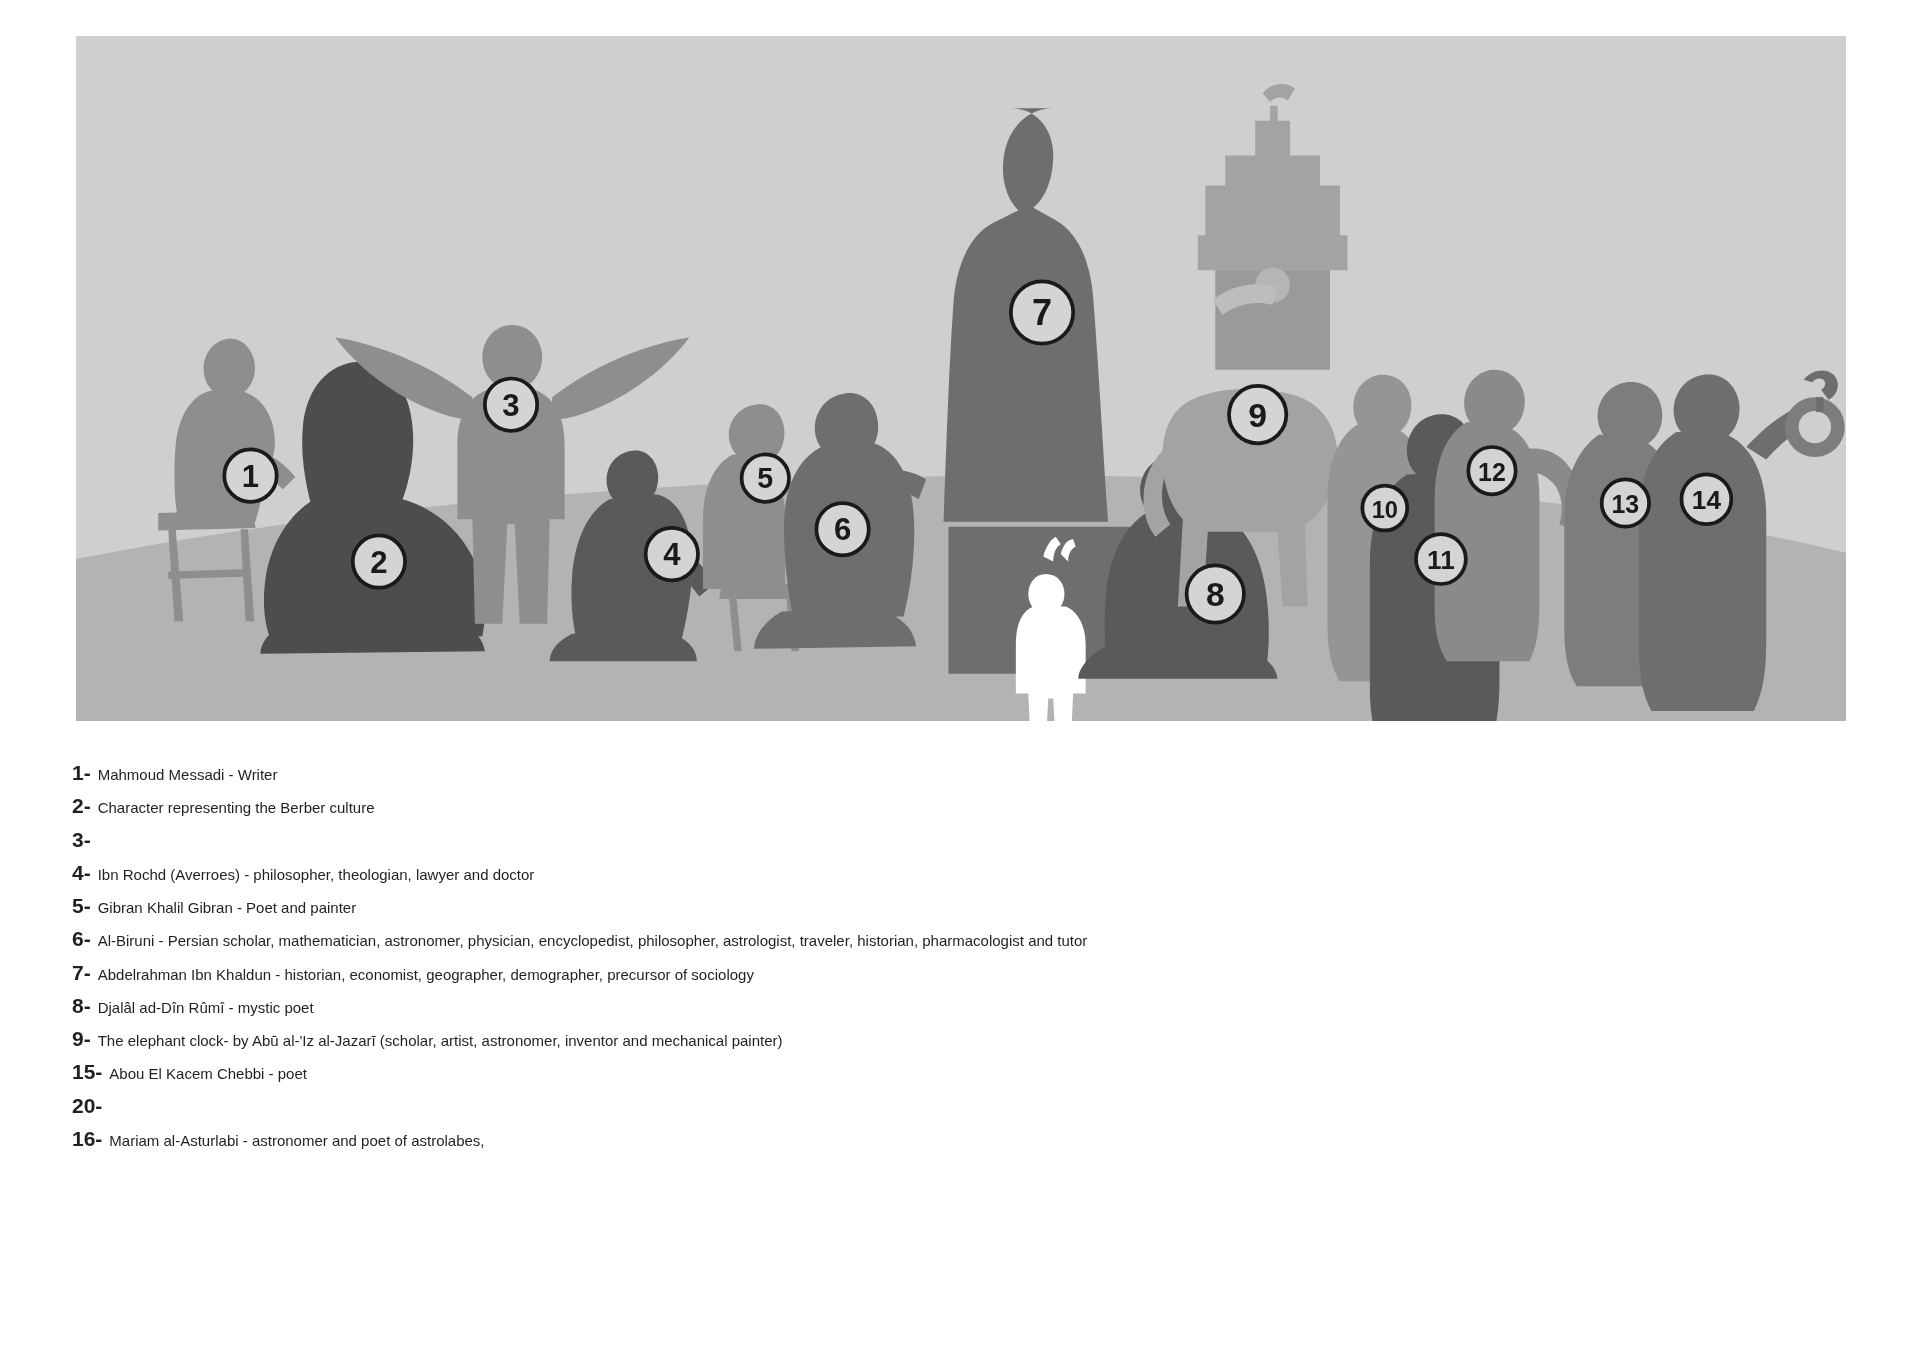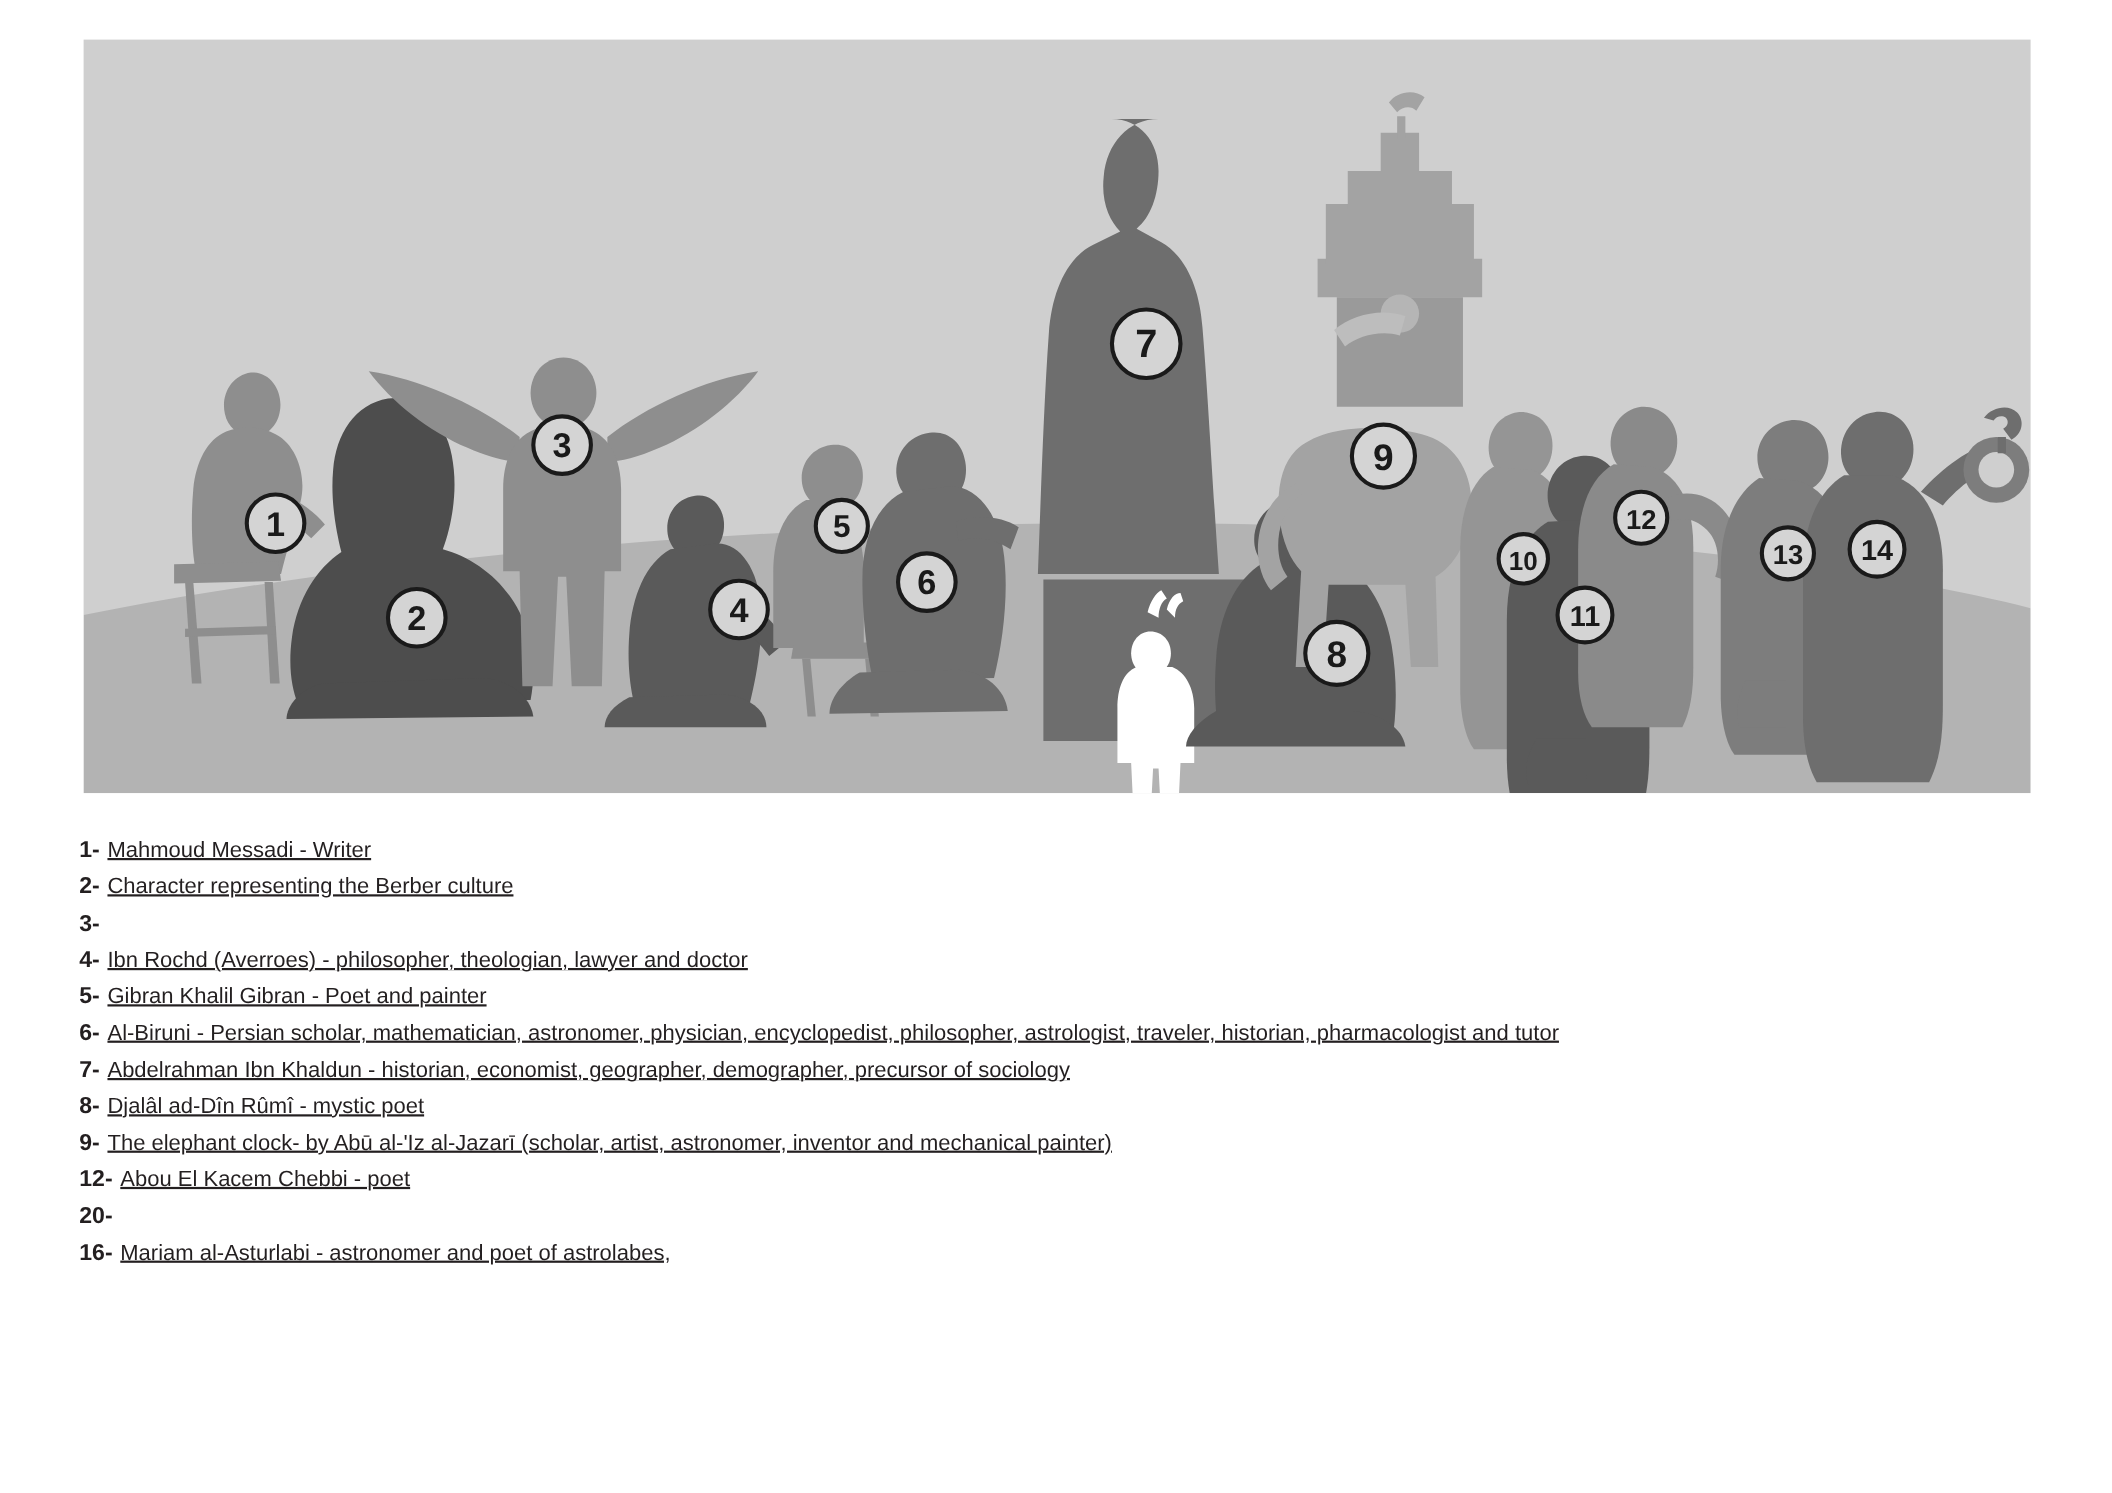--- a/index.html
+++ b/index.html
@@ -48,23 +48,22 @@
     line-height: 1.25;
   }
   .legend-num {
     font-size: 21px;
     font-weight: bold;
     color: #231f20;
     white-space: nowrap;
     margin-right: 7px;
   }
   .legend-text {
-    font-size: 20px;
+    font-size: 15px;
     color: #231f20;
-    text-decoration: underline;
   }
 </style>
 </head>
 <body>
 
 <div class="page">
 
   <div class="illustration">
     <svg viewBox="0 0 1420 550" preserveAspectRatio="none">
 
@@ -277,21 +276,21 @@
     </div>
     <div class="legend-row">
       <span class="legend-num">8-</span>
       <span class="legend-text"> Djalâl ad-Dîn Rûmî - mystic poet</span>
     </div>
     <div class="legend-row">
       <span class="legend-num">9-</span>
       <span class="legend-text"> The elephant clock- by Abū al-'Iz al-Jazarī (scholar, artist, astronomer, inventor and mechanical painter)</span>
     </div>
     <div class="legend-row">
-      <span class="legend-num">12-</span>
+      <span class="legend-num">15-</span>
       <span class="legend-text"> Abou El Kacem Chebbi - poet</span>
     </div>
     <div class="legend-row">
       <span class="legend-num">20-</span>
     </div>
     <div class="legend-row">
       <span class="legend-num">16-</span>
       <span class="legend-text"> Mariam al-Asturlabi - astronomer and poet of astrolabes,</span>
     </div>
 

